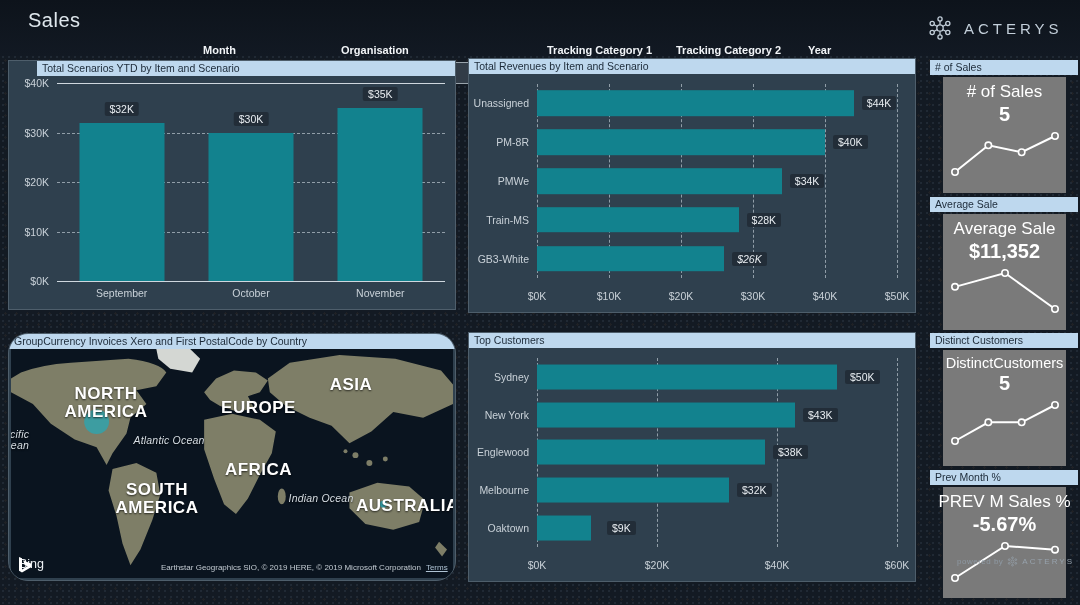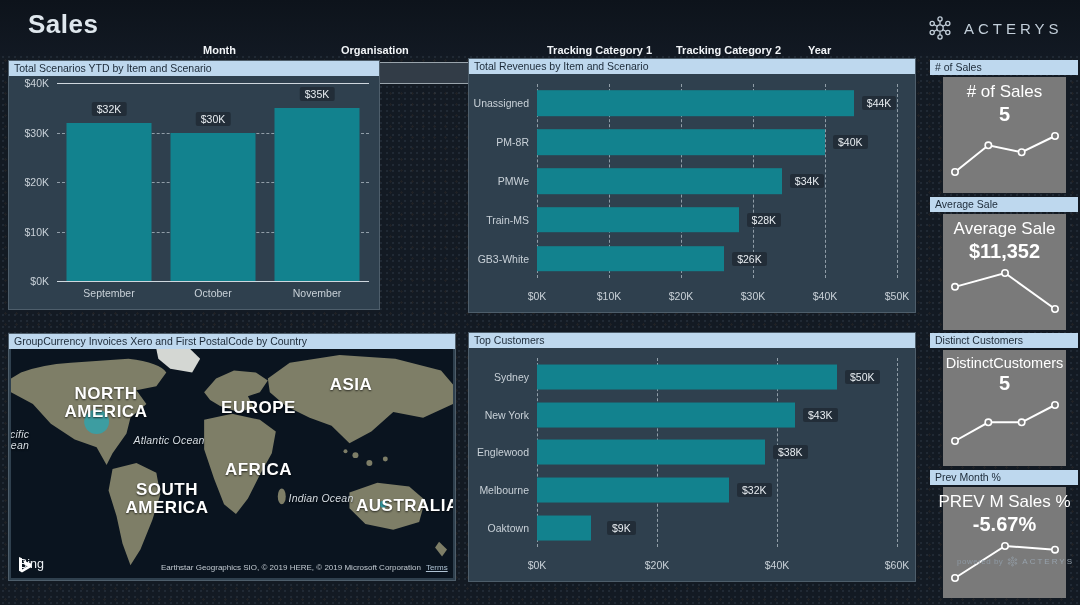--- a/index.html
+++ b/index.html
@@ -2,21 +2,21 @@
 <html><head>
 <meta charset="utf-8">
 <style>
   html,body{margin:0;padding:0;background:#0b1016;font-family:"Liberation Sans","DejaVu Sans",sans-serif;}
   #stage{position:relative;width:1080px;height:605px;overflow:hidden;
     background-color:#131A23;
     background-image:radial-gradient(rgba(150,180,210,.10) 1px,transparent 1.4px),
                      radial-gradient(rgba(225,150,70,.06) 1px,transparent 1.4px);
     background-size:6px 6px,11px 11px;}
   .topbar{position:absolute;top:0;left:0;right:0;height:56px;background:linear-gradient(180deg,#0D131B 0%,#121923 100%);}
-  .page-title{position:absolute;left:28px;top:9px;font-size:26px;font-weight:700;letter-spacing:.5px;color:#DFE7ED;}
+  .page-title{position:absolute;left:28px;top:9px;font-size:20px;font-weight:400;letter-spacing:.5px;color:#DFE7ED;}
   
   .filter{position:absolute;top:3px;}
   .flabel{font-size:11px;color:#F1F4F7;font-weight:700;height:15px;line-height:15px;margin-top:40px;}
   .dropdown{margin-top:4px;height:22px;background:#323C47;border:1px solid #9AA4AC;display:flex;align-items:center;justify-content:space-between;padding:0 8px 0 7px;box-sizing:border-box;cursor:pointer;gap:36px;}
   .dval{font-size:11px;color:#E9EDF0;}
   .chev{width:8px;height:8px;border-left:1.6px solid #CDD5DB;border-bottom:1.6px solid #CDD5DB;transform:rotate(-45deg) translateY(-2px);}
   .brand{position:absolute;left:925px;top:13px;display:flex;align-items:center;gap:9px;}
   .brand-text{font-size:15px;letter-spacing:4px;color:#C3CFDA;font-weight:500;}
   
   .panel{position:absolute;background:#2F404E;border:1px solid #4E5E6B;box-sizing:border-box;overflow:hidden;}
@@ -119,21 +119,21 @@
           <circle cx="22.8" cy="10.5" r="2.1" fill="#121923"></circle>
         <circle cx="22.8" cy="19.5" r="2.1" fill="#121923"></circle>
           <circle cx="15" cy="24" r="2.1" fill="#121923"></circle>
         <circle cx="7.2" cy="19.5" r="2.1" fill="#121923"></circle>
           <circle cx="7.2" cy="10.5" r="2.1" fill="#121923"></circle>
       </g>
     </svg>
     <span class="brand-text">ACTERYS</span>
   </div>
 
-  <section class="panel" style="left:8px;top:60px;width:372px;height:250px;">
+  <section class="panel" style="left:8px;top:60px;width:448px;height:250px;padding-left:28px;">
     <div class="panel-header">Total Scenarios YTD by Item and Scenario</div>
     <div id="col-plot">
         <div class="h-grid solid" style="top: 0%;"></div>
         <div class="ytick" style="top: 0%;">$40K</div>
         <div class="h-grid" style="top: 25%;"></div>
         <div class="ytick" style="top: 25%;">$30K</div>
         <div class="h-grid" style="top: 50%;"></div>
         <div class="ytick" style="top: 50%;">$20K</div>
         <div class="h-grid" style="top: 75%;"></div>
         <div class="ytick" style="top: 75%;">$10K</div>
@@ -187,35 +187,35 @@
             <div class="chip hchip" style="left: calc(68% + 8px);">$34K</div>
           </div>
           <div class="hrow">
             <div class="hbar" style="width: 56%;"></div>
             <div class="hcat">Train-MS</div>
             <div class="chip hchip" style="left: calc(56% + 8px);">$28K</div>
           </div>
           <div class="hrow">
             <div class="hbar" style="width: 52%;"></div>
             <div class="hcat">GB3-White</div>
-            <div class="chip hchip" style="left: calc(52% + 8px);">$26K</div>
+            <div class="chip hchip" style="left: calc(52% + 8px); font-style: italic;">$26K</div>
           </div>
         </div>
         <div class="hticks">
           <div class="xtick" style="left: 0%;">$0K</div>
           <div class="xtick" style="left: 20%;">$10K</div>
           <div class="xtick" style="left: 40%;">$20K</div>
           <div class="xtick" style="left: 60%;">$30K</div>
           <div class="xtick" style="left: 80%;">$40K</div>
           <div class="xtick" style="left: 100%;">$50K</div>
         </div>
       </div>
   </section>
 
-  <section class="panel" style="left:8px;top:333px;width:448px;height:248px;">
+  <section class="panel" style="left:8px;top:333px;width:448px;height:248px;border-radius:20px;">
     <div class="panel-header">GroupCurrency Invoices Xero and First PostalCode by Country</div>
     <div class="map-wrap">
       <svg viewBox="0 0 444 233" width="100%" height="100%" preserveAspectRatio="none">
         <rect x="0" y="0" width="444" height="233" fill="#0A141F"></rect>
         <path d="M146,0 L180,0 L190,10 L182,24 L160,20 L148,10 Z" fill="#E6E8E3" opacity="0.92"></path>
         <path d="M0,30 L10,24 Q30,16 60,14 L118,10 Q150,14 156,24 L146,38 L126,42 L136,56 L120,70 L116,86 L102,106 L96,118 L86,100 L64,92 L40,76 L22,56 L0,44 Z" fill="#7E7E67"></path>
         <path d="M102,122 L126,116 L146,126 L150,148 L142,174 L130,204 L120,220 L112,198 L106,170 L98,144 Z" fill="#7E7E67"></path>
         <path d="M194,44 L206,30 L224,22 L246,24 L258,32 L250,44 L238,48 L244,60 L228,64 L210,58 L200,52 Z" fill="#7E7E67"></path>
         <path d="M194,72 L222,66 L250,72 L266,84 L262,106 L250,128 L238,152 L226,168 L214,158 L204,132 L194,102 Z" fill="#7E7E67"></path>
         <ellipse cx="272" cy="150" rx="4" ry="8" fill="#7E7E67"></ellipse>
@@ -226,21 +226,21 @@
         <circle cx="376" cy="112" r="2.5" fill="#7E7E67"></circle>
         <path d="M340,146 L368,136 L400,140 L416,154 L410,176 L384,184 L356,178 L340,162 Z" fill="#7E7E67"></path>
         <path d="M430,196 l8,8 l-5,7 l-7,-9 Z" fill="#7E7E67"></path>
         <circle cx="86" cy="74" r="12.5" fill="#2EA3AE" opacity="0.82"></circle>
         <circle cx="374" cy="158" r="3.5" fill="#2EA3AE" opacity="0.9"></circle>
       </svg>
       <div class="mlabel region" style="left:35px;top:36px;width:120px;">NORTH AMERICA</div>
       <div class="mlabel region" style="left:205px;top:50px;width:85px;">EUROPE</div>
       <div class="mlabel region" style="left:305px;top:27px;width:70px;">ASIA</div>
       <div class="mlabel region" style="left:210px;top:112px;width:75px;">AFRICA</div>
-      <div class="mlabel region" style="left:102px;top:132px;width:108px;text-align:center;">SOUTH AMERICA</div>
+      <div class="mlabel region" style="left:92px;top:132px;width:108px;text-align:center;">SOUTH AMERICA</div>
       <div class="mlabel region" style="left:345px;top:148px;width:98px;">AUSTRALIA</div>
       <div class="mlabel ocean" style="left:118px;top:86px;width:80px;">Atlantic Ocean</div>
       <div class="mlabel ocean" style="left:275px;top:144px;width:70px;">Indian Ocean</div>
       <div class="mlabel ocean" style="left:-30px;top:80px;width:64px;">Pacific Ocean</div>
       <div class="bing">
         <svg width="13" height="16" viewBox="0 0 13 16">
           <path d="M0,0 L3,1.2 V12.4 L8.6,9.2 L5.8,7.8 L4.1,3.6 L12,6.4 V10.2 L3,15.5 L0,13.8 Z" fill="#FFFFFF"></path>
         </svg>
         <span>Bing</span>
       </div>

